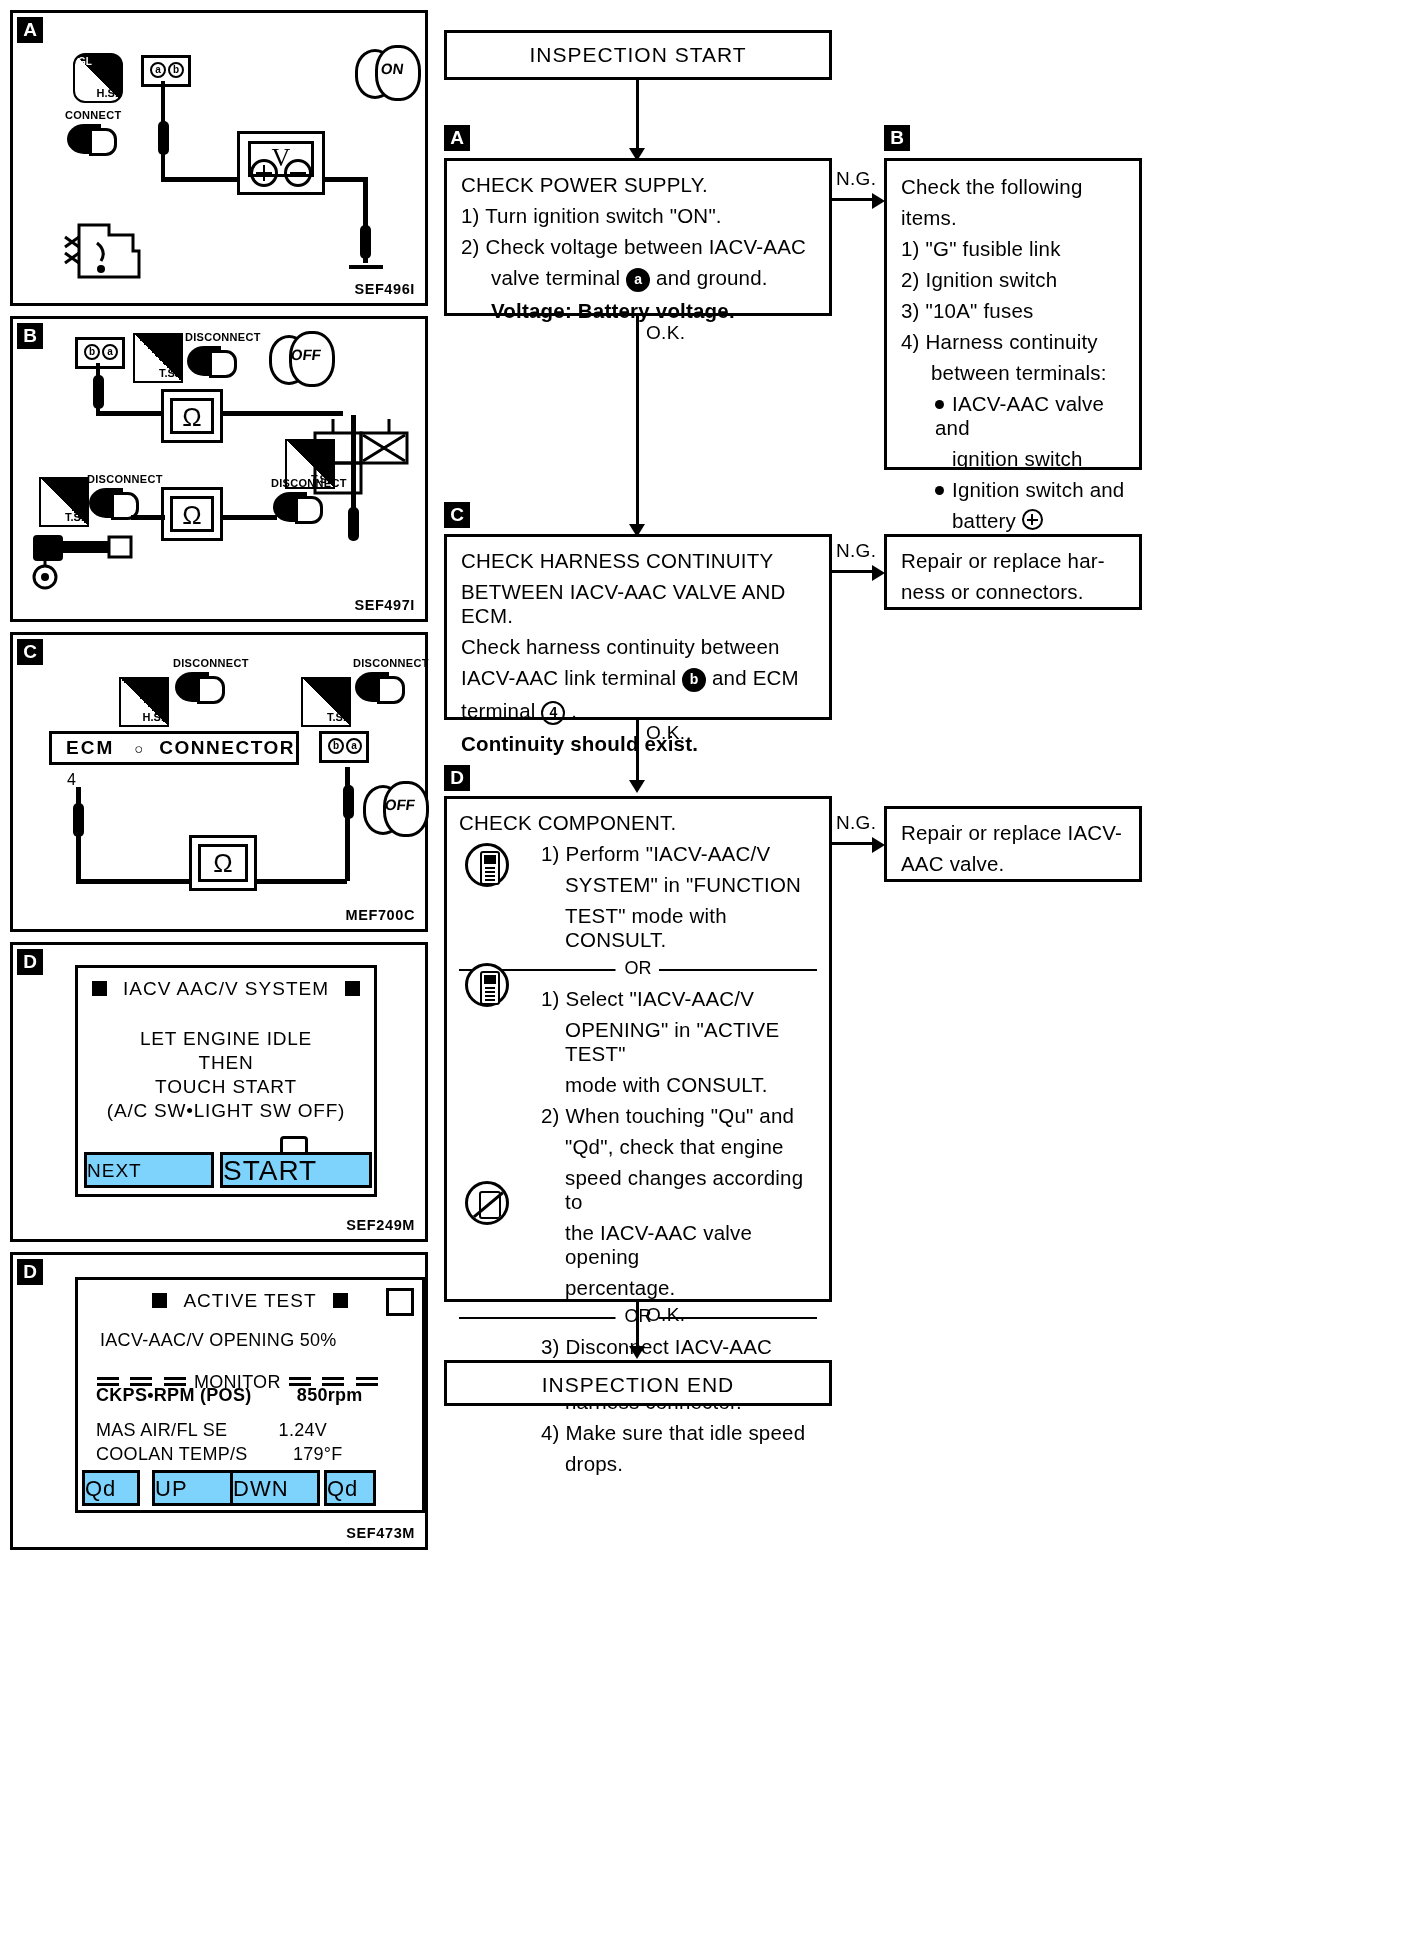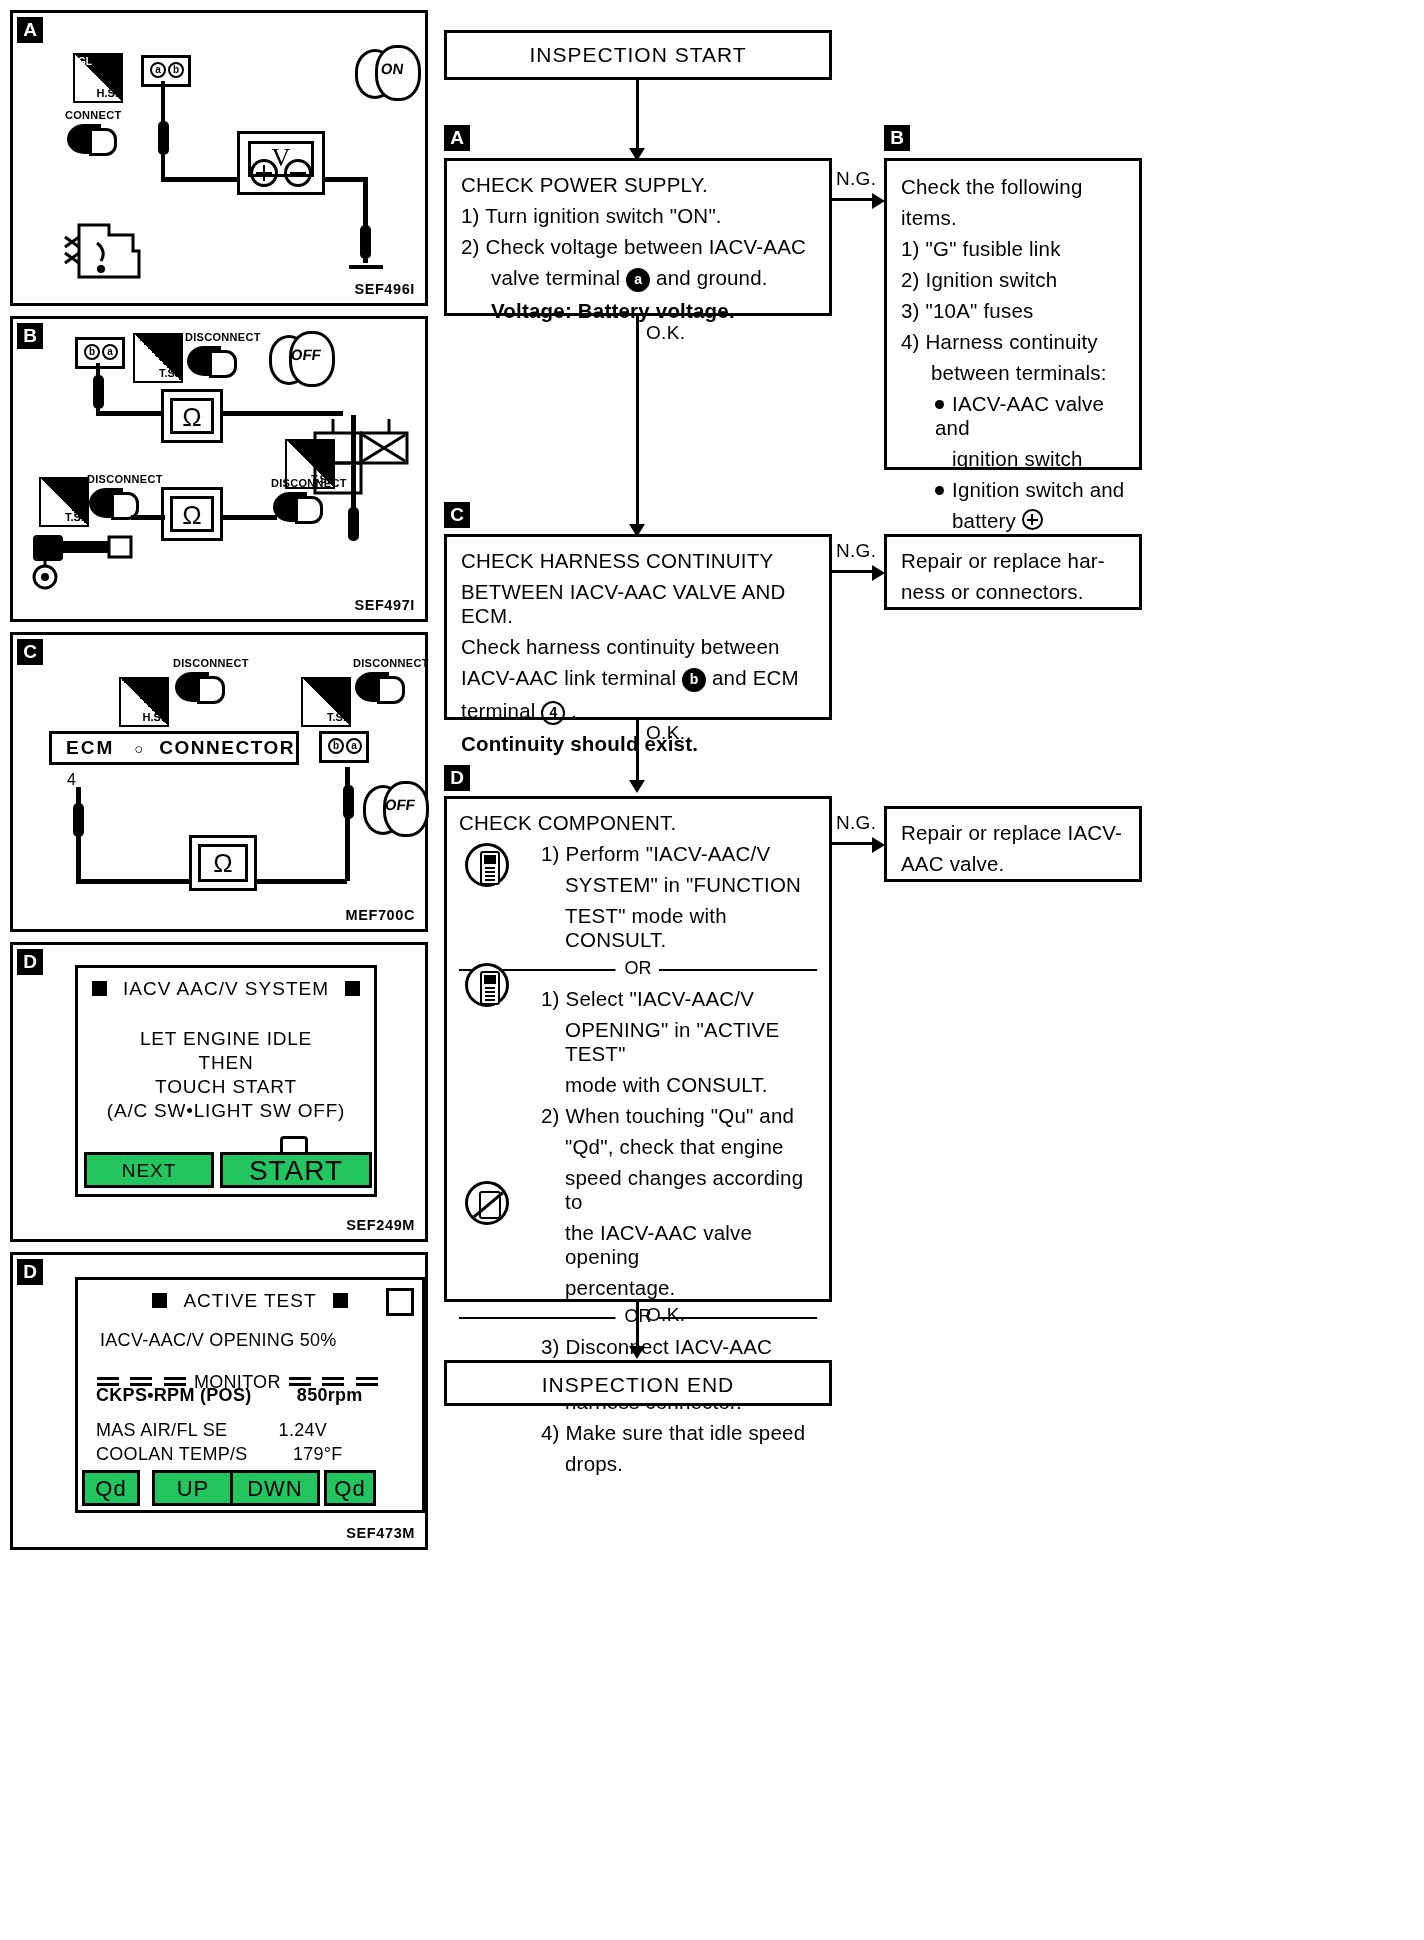--- a/index.html
+++ b/index.html
@@ -96,22 +96,22 @@
 
   .ohmbox{position:absolute;border:3px solid #000;background:#fff;box-sizing:border-box;}
   .ohmbox span{position:absolute;inset:6px;border:3px solid #000;font-size:26px;text-align:center;
        line-height:33px;}
 
   
   .screen{position:absolute;border:3px solid #000;background:#fff;box-sizing:border-box;}
   .scr-title{position:absolute;width:100%;text-align:center;font-size:19px;letter-spacing:1px;}
   .sq{display:inline-block;width:15px;height:15px;background:#000;vertical-align:-1px;}
   .scr-line{position:absolute;width:100%;text-align:center;font-size:19px;letter-spacing:.8px;}
-  .btn{position:absolute;border:3px solid #000;background:#22c55e;box-sizing:border-box;
-       text-align:center;font-size:19px;letter-spacing:1px;}
+  .btn{position:absolute;border:3px solid #000;background:#7dd3fc;box-sizing:border-box;
+       text-align:left;font-size:19px;letter-spacing:1px;}
   .btn.big{font-size:28px;}
   .finger{position:absolute;width:22px;height:40px;border:3px solid #000;background:#fff;
        border-radius:4px 4px 0 0;}
   .finger::after{content:"";position:absolute;left:3px;right:3px;bottom:2px;height:16px;
        background:repeating-linear-gradient(to right,#000 0 2px,#fff 2px 5px);}
 
   .monrow{position:absolute;font-size:18px;letter-spacing:.3px;white-space:nowrap;}
   .eqmark{display:inline-block;width:22px;height:9px;
        background:linear-gradient(#000 0 3px,#fff 3px 6px,#000 6px 9px);margin:0 3px;vertical-align:2px;}
 
@@ -137,21 +137,21 @@
   .engine{position:absolute;}
 </style>
 </head>
 <body>
 
 <div class="page">
 
   <div class="panel" style="left:10px;top:10px;width:418px;height:296px;">
     <div class="tag" style="left:4px;top:4px;">A</div>
 
-    <div class="hsicon" style="left:60px;top:40px;">
+    <div class="hsicon" style="left:60px;top:40px;border-radius:12px;">
       <span class="gl">GL</span>
       <span class="lo">H.S.</span>
     </div>
 
     <div class="connicon" style="left:52px;top:96px;width:70px;height:60px;">
       <span class="txt">CONNECT</span>
       <span class="plug"></span>
     </div>
 
     <div class="connshape" style="left:128px;top:42px;">

